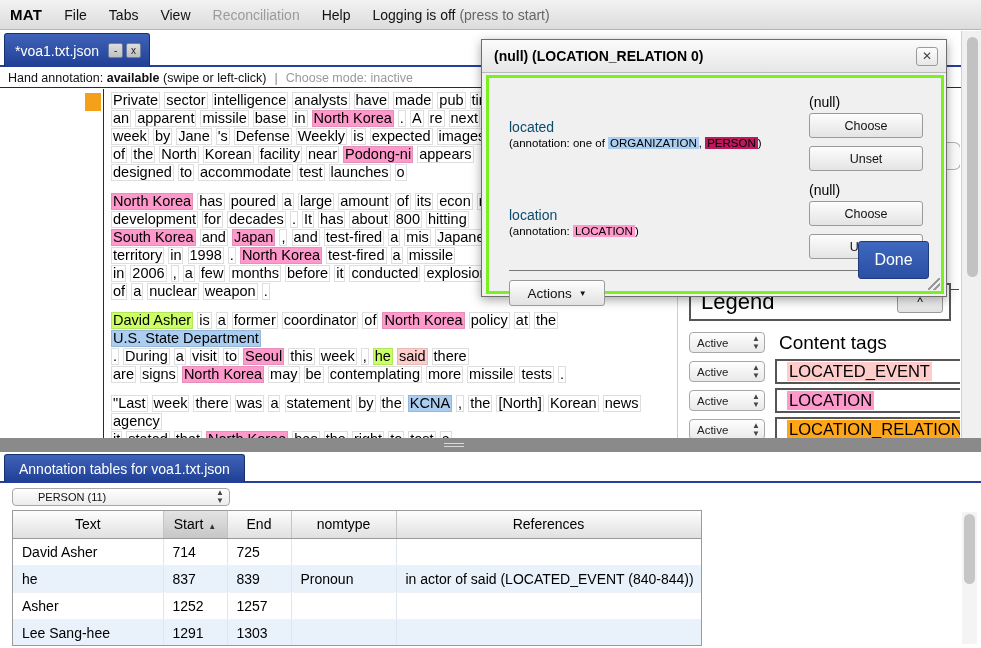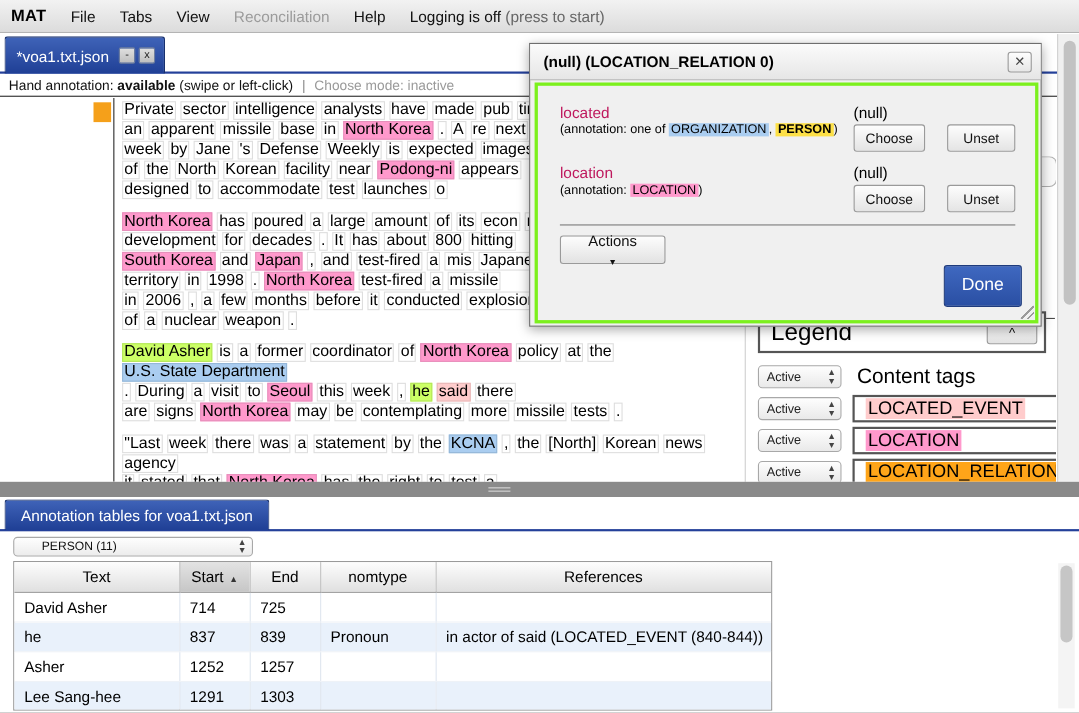--- a/index.html
+++ b/index.html
@@ -313,48 +313,47 @@
   }
   #dlg-body {
     position: absolute; left: 4px; top: 35px;
     width: 458px; height: 219px;
     border: 3px solid #7cf01e;
     background: #f0f0f0;
     padding: 16px 18px 8px 20px;
   }
   .dlg-field { display: flex; align-items: flex-start; margin-bottom: 11px; }
   .dlg-field .labels { width: 300px; }
-  .dlg-field .lbl { font-size: 14px; color: #be185d; }
+  .dlg-field .lbl { font-size: 14px; color: #0c4a6e; margin-top: 25px; }
   .dlg-field .sub { font-size: 11.5px; color: #000; margin-top: 2px; }
   .dlg-field .sub .chip { padding: 0 2px; }
   .chip-ORG { background: #aacdf0; }
-  .chip-PERSON { background: #fde047; font-weight: bold; }
+  .chip-PERSON { background: #be185d; }
   .chip-LOCATION { background: #ff99cc; }
   .dlg-field .valcol { flex: 1; }
   .dlg-field .valcol .nullval { font-size: 14px; color: #000; margin-bottom: 3px; }
-  .dlg-field .valcol .btns { display: flex; gap: 20px; }
+  .dlg-field .valcol .btns { display: flex; gap: 8px; flex-direction: column; }
   .dlg-btn {
     min-width: 62px; height: 25px;
     background: linear-gradient(#fdfdfd, #e4e4e4);
     border: 1px solid #9a9a9a; border-radius: 3px;
     font-size: 12.5px; color: #111;
     display: flex; align-items: center; justify-content: center;
     cursor: pointer; padding: 0 10px;
   }
   #dlg-hr {
     border-top: 1px solid #7a7a7a; margin: 6px 0 9px 0;
   }
   #actions-btn {
     width: 96px; height: 26px;
     background: linear-gradient(#fdfdfd, #e2e2e2);
     border: 1px solid #9a9a9a; border-radius: 3px;
     font-size: 13.5px; color: #111;
     display: flex; align-items: center; justify-content: center; gap: 7px;
     cursor: pointer;
-    flex-direction: column;
   }
   #actions-btn .caret { font-size: 8px; }
   #done-btn {
     position: absolute; right: 12px; bottom: 12px;
     width: 71px; height: 38px;
     background: linear-gradient(#3f68c0, #2a4fa3);
     border: 1px solid #1e3b7d; border-radius: 3px;
     color: #fff; font-size: 16px;
     display: flex; align-items: center; justify-content: center;
     cursor: pointer;

